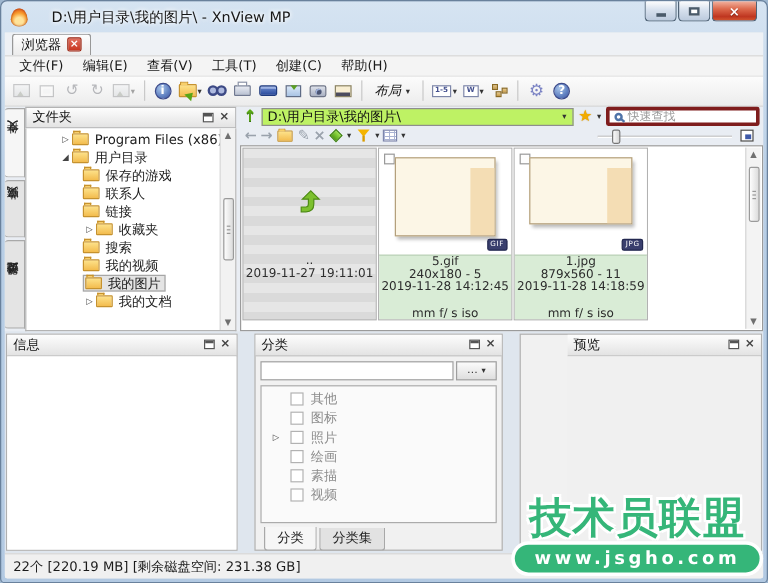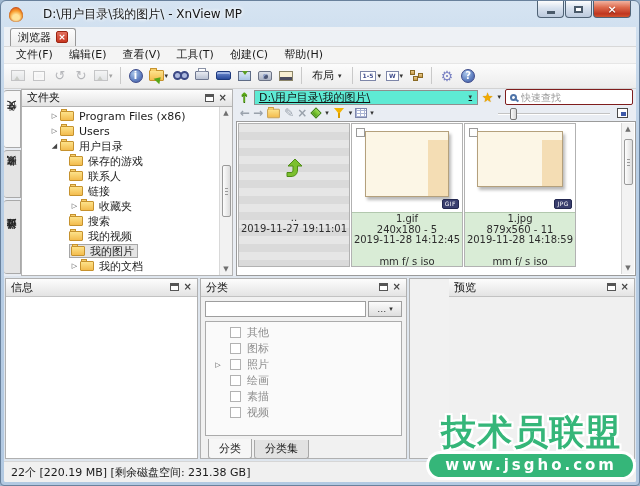--- a/index.html
+++ b/index.html
@@ -74,32 +74,32 @@
            position:relative; }
   .i-cam i { position:absolute; left:4px; top:2px; width:5px; height:5px; border-radius:50%; background:#4b5574;
              box-shadow:inset 1px 1px 0 #9fb0d8; }
   .i-show { width:14px; height:10px; border:1px solid #8b8468; background:#f8eed2; box-shadow:inset 0 -3px 0 #4c4c5e; }
   .i-box { border:1px solid #7d86a8; background:#fff; font-size:6px; color:#44518f; line-height:1;
            padding:1px 2px; font-weight:bold; }
   .i-ws { position:relative; width:13px; height:11px; }
   .i-ws i { position:absolute; width:5px; height:5px; background:linear-gradient(#e8c98a,#c79b4a); border:1px solid #8a6a24; }
   .i-ws i:nth-child(1){ left:0; top:0; } .i-ws i:nth-child(2){ right:0; top:3px; } .i-ws i:nth-child(3){ left:3px; bottom:0; }
   .gear { font-size:14px; color:#7b83c4; }
-  .tbtn { display:flex; align-items:center; gap:4px; font-size:11px; color:#111; padding:0 5px; height:20px; }
+  .tbtn { display:flex; align-items:center; gap:4px; font-size:11px; color:#111; padding:0 5px; height:20px;font-style:italic; }
 
   
   .main { height:188px; display:flex; background:#e9edf3; }
   .strip { width:17px; display:flex; flex-direction:column; padding-top:1px; gap:2px; background:#e9edf3; }
   .vtab { writing-mode:vertical-rl; transform:rotate(180deg); font-size:10px; color:#222;
           border:1px solid #a9a9a9; border-right:none; border-radius:0 3px 3px 0; background:#e4e4e4;
           display:flex; align-items:center; justify-content:center; padding:4px 0; }
   .vtab.active { background:#f6f6f6; }
   .vt-folders { height:58px; } .vt-fav { height:48px; } .vt-filter { height:74px; }
 
-  .treepanel { width:212px; display:flex; flex-direction:column; }
+  .treepanel { width:176px; display:flex; flex-direction:column; }
   .phead { height:18px; display:flex; align-items:center; font-size:11px; color:#111; padding:0 5px;
            background:linear-gradient(#fdfdfd,#e3e3e3); border:1px solid #b3b3b3; }
   .phead .sp { flex:1; }
   .pin { width:9px; height:8px; border:1px solid #555; background:#fff; box-shadow:inset 0 2px 0 #555; margin-right:5px; }
   .px { font-size:10px; color:#444; font-weight:bold; line-height:1; }
   .treebody { flex:1; background:#fff; border:1px solid #b3b3b3; border-top:none; position:relative;
               overflow:hidden; padding-top:2px; }
   .trow { height:15px; display:flex; align-items:center; font-size:11px; color:#1c1c1c; white-space:nowrap; }
   .lvl1 { padding-left:27px; } .lvl2 { padding-left:47px; }
   .exp { width:11px; text-align:center; font-size:7px; color:#444; flex:none; }
@@ -113,26 +113,26 @@
   .sb-arr { font-size:7px; color:#707070; height:12px; line-height:12px; }
   .sb-thumb { width:9px; height:52px; margin-top:46px; border:1px solid #9a9a9a; border-radius:2px;
               background:linear-gradient(90deg,#fdfdfd,#dcdcdc); position:relative; }
   .sb-thumb i { position:absolute; left:2px; right:2px; top:50%; height:1px; background:#9a9a9a;
                 box-shadow:0 -3px 0 #9a9a9a, 0 3px 0 #9a9a9a; }
   .splitter { width:3px; background:#e9edf3; }
 
   .rightarea { flex:1; display:flex; flex-direction:column; min-width:0; }
   .addr { height:17px; display:flex; align-items:center; gap:4px; padding:0 3px; }
   .uparrow { color:#5aa818; font-weight:bold; font-size:13px; text-shadow:0 1px 0 #2f6b05; }
-  .combo { flex:1; height:15px; background:#5eead4; border:1px solid #8e8e8e; display:flex; align-items:center;
-           font-size:11px; padding-left:4px; color:#111; min-width:0;text-decoration:underline; }
+  .combo { flex:1; height:15px; background:#bef264; border:1px solid #8e8e8e; display:flex; align-items:center;
+           font-size:11px; padding-left:4px; color:#111; min-width:0; }
   .combo .sp { flex:1; }
   .combo-dd { width:13px; text-align:center; font-size:7px; color:#333; }
   .star { color:#f2ab00; font-size:13px; text-shadow:0 0 1px #b97d00; }
-  .qsearch { width:128px; height:16px; background:#fff; border:1px solid #7f1d1d; border-radius:2px;
+  .qsearch { width:128px; height:16px; background:#fff; border:3px solid #7f1d1d; border-radius:2px;
              display:flex; align-items:center; gap:4px; padding:0 4px; }
   .mag { width:7px; height:7px; border:2px solid #4f74a8; border-radius:50%; position:relative; flex:none; }
   .mag i { position:absolute; width:5px; height:2px; background:#4f74a8; right:-4px; bottom:-2px; transform:rotate(40deg); }
   .qsearch input { border:none; outline:none; font-size:10px; width:90px; background:transparent; color:#333; }
   .qsearch input::placeholder { color:#9a9a9a; }
 
   .brow { height:15px; display:flex; align-items:center; gap:3px; padding:0 4px; font-size:11px; }
   .ga { color:#9aa2ac; font-weight:bold; font-size:12px; line-height:1; }
   .i-grn { width:8px; height:8px; background:linear-gradient(#9ce24e,#4f9e12); border:1px solid #3d820e;
            transform:rotate(45deg); margin:0 2px; }
@@ -168,21 +168,21 @@
              background-blend-mode:multiply; border-bottom:1px solid #c8943e; }
   .mw .side { position:absolute; top:8px; right:0; bottom:0; width:24%; background:#f4ddb4; }
   .mw-gif { width:84px; height:66px; } .mw-jpg { width:86px; height:56px; }
   .badge { position:absolute; right:3px; bottom:3px; background:#3a3f6e; border:1px solid #232850; color:#fff;
            font-size:6px; line-height:1; padding:1px 2px; border-radius:2px; letter-spacing:.5px; }
   .tp-sb { position:absolute; right:1px; top:1px; bottom:1px; width:13px; background:#f3f3f3;
            border-left:1px solid #d5d5d5; display:flex; flex-direction:column; align-items:center; }
   .tp-sb .sb-thumb { margin-top:4px; height:46px; }
 
   
-  .bpanels { height:186px; display:flex; gap:2px; padding:2px 1px; background:#dfe6ee; }
+  .bpanels { height:186px; display:flex; gap:14px; padding:2px 1px; background:#dfe6ee; }
   .panel { display:flex; flex-direction:column; border:1px solid #b0b0b0; background:#f1f1f1; min-width:0; }
   .p-info { width:193px; } .p-cat { width:207px; } .p-prev { flex:1;padding-left:39px; }
   .panel .phead { border:none; border-bottom:1px solid #c2c2c2; }
   .info-body { flex:1; background:#fff; }
   .cat-body { flex:1; display:flex; flex-direction:column; padding:4px 4px 0 4px; gap:4px; }
   .cat-inrow { display:flex; gap:2px; }
   .cat-input { flex:1; height:16px; border:1px solid #9e9e9e; background:#fff; outline:none; font-size:10px; padding:0 3px; }
   .cat-btn { width:34px; height:16px; border:1px solid #9e9e9e; background:linear-gradient(#fbfbfb,#dedede);
              display:flex; align-items:center; justify-content:center; gap:3px; font-size:9px; color:#333; }
   .cat-list { flex:1; border:1px solid #ababab; background:#fafafa; padding-top:3px; }
@@ -350,27 +350,20 @@
         </div>
         <div class="treebody">
           <div class="trow lvl1">
               <span class="exp">▷</span>
               <span class="tf">
                 <i></i>
               </span>
               <span>Program Files (x86)</span>
             </div>
           <div class="trow lvl1">
-              <span class="exp">▷</span>
-              <span class="tf">
-                <i></i>
-              </span>
-              <span>Users</span>
-            </div>
-          <div class="trow lvl1">
               <span class="exp">◢</span>
               <span class="tf">
                 <i></i>
               </span>
               <span>用户目录</span>
             </div>
           <div class="trow lvl2">
               <span class="tf">
                 <i></i>
               </span>
@@ -495,21 +488,21 @@
             </div>
           </div>
 
           <div class="cell file">
             <div class="cimg">
               <span class="cb"></span>
               <span class="mw mw-gif"><span class="bar"></span><span class="side"></span></span>
               <span class="badge">GIF</span>
             </div>
             <div class="clabel">
-              <div>1.gif</div>
+              <div>5.gif</div>
               <div>240x180 - 5</div>
               <div>2019-11-28 14:12:45</div>
               <div>&nbsp;</div>
               <div>mm f/ s iso</div>
             </div>
           </div>
 
           <div class="cell file">
             <div class="cimg">
               <span class="cb"></span>

